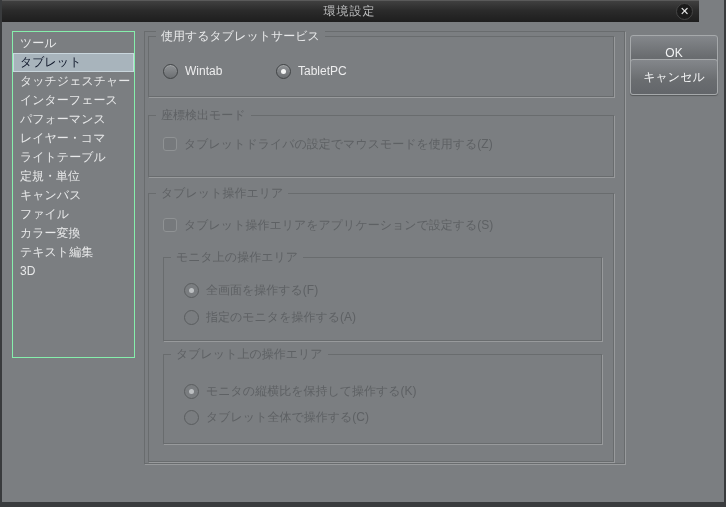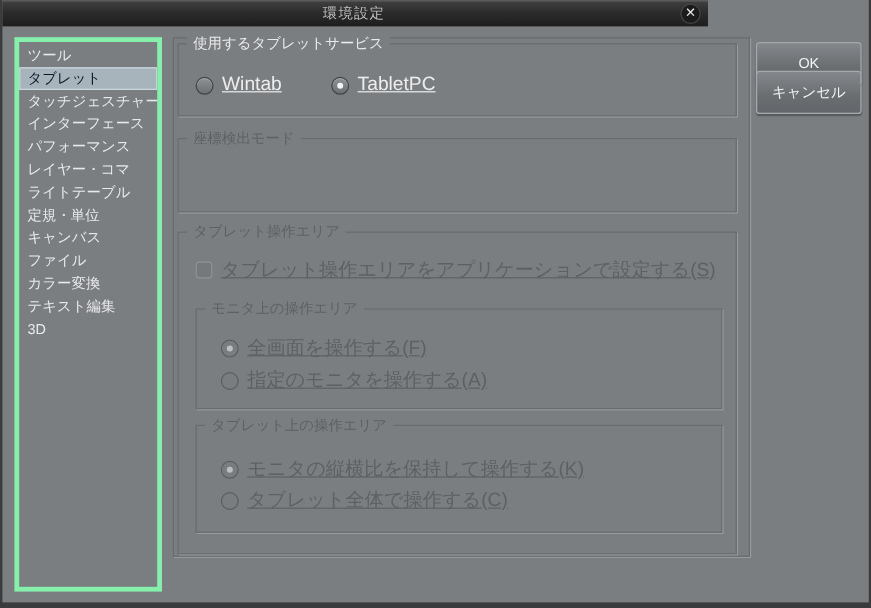--- a/index.html
+++ b/index.html
@@ -8,39 +8,39 @@
 
   .dialog {
     position:relative; width:726px; height:507px;
     background:#7b7e81;
     border-left:2px solid #393b3d; border-right:2px solid #393b3d; border-bottom:5px solid #393b3d;
     overflow:hidden;
   }
 
   
   .titlebar {
-    position:absolute; left:-2px; top:0; width:590px; height:22px;
+    position:absolute; left:-2px; top:0; width:699px; height:22px;
     background:linear-gradient(180deg,#404040 0%,#2b2b2b 45%,#1e1e1e 100%);
     border-top:1px solid #5a5a5a;
   }
   .titlebar .title {
     display:block; text-align:center; line-height:21px;
     font-size:12px; color:#bdbebf; letter-spacing:1px;
   }
   .close-btn {
     position:absolute; right:6px; top:2px; width:17px; height:17px;
     background:#1b1b1b; border:1px solid #454545; border-radius:50%;
     color:#e9eaea; font-size:11px; font-weight:bold;
     text-align:center; line-height:15px; cursor:default;
   }
 
   
   .sidebar {
-    position:absolute; left:10px; top:31px; width:123px; height:462px;
-    border:4px solid #86efac; padding-top:2px;
+    position:absolute; left:10px; top:31px; width:123px; height:327px;
+    border:1px solid #86efac; padding-top:2px;
   }
   .sb-item {
     height:19px; line-height:19px; padding-left:7px;
     font-size:12px; color:#e8e9ea; white-space:nowrap; overflow:hidden;
   }
   .sb-item.selected {
     background:#a8b4bc; box-shadow:inset 0 0 0 1px #c9d6dd; color:#0f172a;
   }
 
   
@@ -59,21 +59,21 @@
   }
   .dim .legend, .dim .lbl { color:#5e6164; }
 
   .g1 { left:3px; top:4px;   width:466px; height:61px; }
   .g2 { left:3px; top:83px;  width:466px; height:62px; }
   .g3 { left:3px; top:161px; width:466px; height:269px; }
   .sub-a { left:14px; top:63px;  width:439px; height:84px; }
   .sub-b { left:14px; top:160px; width:439px; height:90px; }
 
   .cluster { position:absolute; display:flex; align-items:center; gap:7px; height:16px; }
-  .lbl { font-size:16px; color:#ededee; white-space:nowrap;text-decoration:underline; }
+  .lbl { font-size:12px; color:#ededee; white-space:nowrap; }
 
   
   .radio {
     width:15px; height:15px; border-radius:50%;
     border:1px solid #414446;
     background:linear-gradient(180deg,#8f9295 0%,#6c6f72 100%);
     box-shadow:inset 0 1px 0 rgba(255,255,255,.18);
     position:relative; flex:none;
   }
   .radio.on::after {
@@ -141,20 +141,24 @@
         <span class="lbl">Wintab</span>
       </div>
       <div class="cluster" style="left:127px; top:26px;">
         <span class="radio on"></span>
         <span class="lbl">TabletPC</span>
       </div>
     </div>
 
     <div class="group g2 dim">
       <span class="legend">座標検出モード</span>
+      <div class="cluster" style="left:14px; top:20px;">
+        <span class="checkbox"></span>
+        <span class="lbl">タブレットドライバの設定でマウスモードを使用する(Z)</span>
+      </div>
     </div>
 
     <div class="group g3 dim">
       <span class="legend">タブレット操作エリア</span>
       <div class="cluster" style="left:14px; top:23px;">
         <span class="checkbox"></span>
         <span class="lbl">タブレット操作エリアをアプリケーションで設定する(S)</span>
       </div>
 
       <div class="group sub-a dim">

